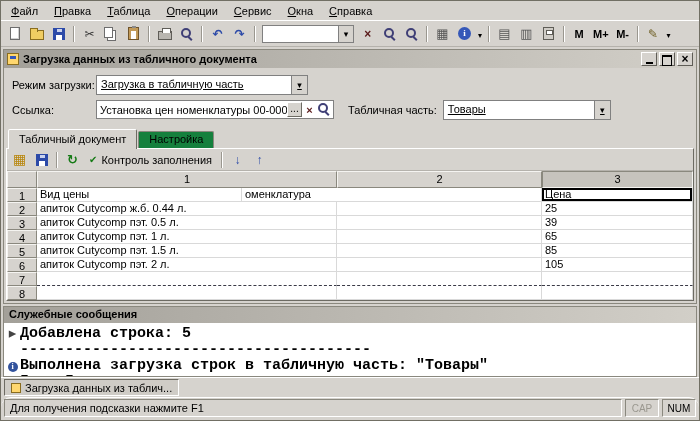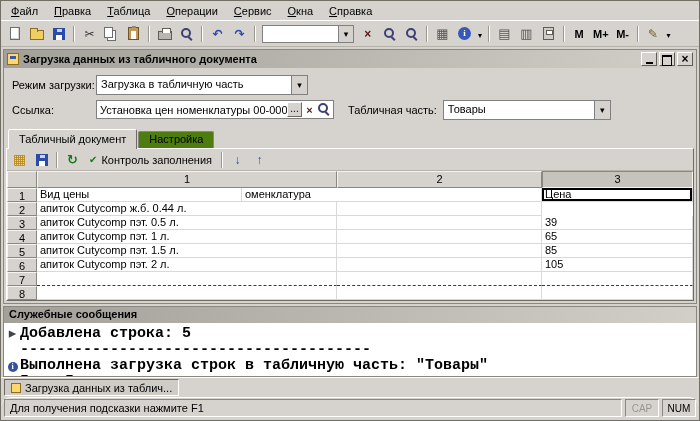--- a/index.html
+++ b/index.html
@@ -72,36 +72,36 @@
   .winbtns { display:flex; gap:2px; flex:0 0 auto; }
   .wbtn { width:16px; height:14px; background:#d6d3ce; border:1px solid; border-color:#fff #5f5d57 #5f5d57 #fff; display:flex; justify-content:center; }
   .wb-min::before { content:""; width:7px; height:2px; background:#000; margin-top:9px; }
   .wb-max::before { content:""; width:8px; height:8px; border:1px solid #000; border-top-width:2px; margin-top:2px; }
   .wb-close::before { content:"\00D7"; font-weight:bold; font-size:12px; line-height:12px; }
 
   
   .form-area { padding:7px 8px 3px; flex:0 0 auto; }
   .frow { display:flex; align-items:center; height:19px; margin-bottom:6px; }
   .flabel { width:84px; flex:0 0 auto; white-space:nowrap; }
-  .combo { display:flex; height:20px; border:1px solid #808080; background:#fff; align-items:stretch; }
+  .combo { display:flex; height:20px; border:1px solid #808080; background:#fff; align-items:stretch;text-decoration:underline; }
   .combo-val { flex:1 1 auto; min-width:0; padding:2px 4px; white-space:nowrap; overflow:hidden; }
   .combo-btn { width:16px; background:#d6d3ce; border-left:1px solid #808080; display:flex; align-items:center; justify-content:center; flex:0 0 auto; }
   .combo-btn::before { content:"\25BE"; font-size:9px; }
   .cb1 { width:212px; }
   .cb2 { width:168px; }
   .linkfield { width:238px; display:flex; height:19px; border:1px solid #808080; background:#fff; align-items:center; }
   .link-val { flex:1 1 auto; min-width:0; padding:0 3px; white-space:nowrap; overflow:hidden; }
   .mini-btn { flex:0 0 auto; width:15px; height:15px; margin-right:1px; background:#d6d3ce; border:1px solid; border-color:#fff #6d6b63 #6d6b63 #fff; font:10px/11px "Liberation Sans",sans-serif; text-align:center; }
   .flat-x { flex:0 0 auto; width:13px; text-align:center; font-weight:bold; color:#5a1a1a; }
   .lens-slot { flex:0 0 auto; width:17px; }
   .ts-label { margin-left:14px; margin-right:6px; white-space:nowrap; }
 
   
   .tabstrip { display:flex; align-items:flex-end; padding:0 4px; height:20px; flex:0 0 auto; }
-  .tab { height:17px; background:#4d7c0f; border:1px solid #8a887e; border-bottom:none; padding:1px 10px; margin-right:1px;
+  .tab { height:17px; background:#15803d; border:1px solid #8a887e; border-bottom:none; padding:1px 10px; margin-right:1px;
          border-top-left-radius:2px; border-top-right-radius:2px; white-space:nowrap; }
   .tab.active { height:20px; background:#d6d3ce; border-color:#fff #6d6b63 transparent #fff; position:relative; z-index:2; margin-bottom:-1px; padding-top:3px; }
   .tab-content { border:1px solid; border-color:#fff #6d6b63 #6d6b63 #fff; flex:1 1 auto; min-height:0; display:flex; flex-direction:column; margin:0 2px 2px; background:#d6d3ce; }
 
   
   .itoolbar { height:22px; display:flex; align-items:center; gap:1px; padding:0 2px; border-bottom:1px solid #b5b2ac; flex:0 0 auto; }
   .fill-btn { display:flex; align-items:center; gap:4px; height:20px; padding:0 5px; white-space:nowrap; }
 
   
   .sheet { flex:1 1 auto; min-height:0; background:#fff; overflow:hidden; }
@@ -303,20 +303,21 @@
           <div class="shrow">
             <span class="hcell w-num">1</span>
             <span class="cell w-c2">Вид цены</span>
             <span class="cell w-c1">оменклатура</span>
             <span class="cell w-c3 sel">Цена</span>
           </div>
           <div class="shrow">
             <span class="hcell w-num">2</span>
             <span class="cell w-c1">апиток Cutycomp ж.б. 0.44 л.</span>
             <span class="cell w-c2"></span>
+            <span class="cell w-c3">25</span>
           </div>
           <div class="shrow">
             <span class="hcell w-num">3</span>
             <span class="cell w-c1">апиток Cutycomp пэт. 0.5 л.</span>
             <span class="cell w-c2"></span>
             <span class="cell w-c3">39</span>
           </div>
           <div class="shrow">
             <span class="hcell w-num">4</span>
             <span class="cell w-c1">апиток Cutycomp пэт. 1 л.</span>

